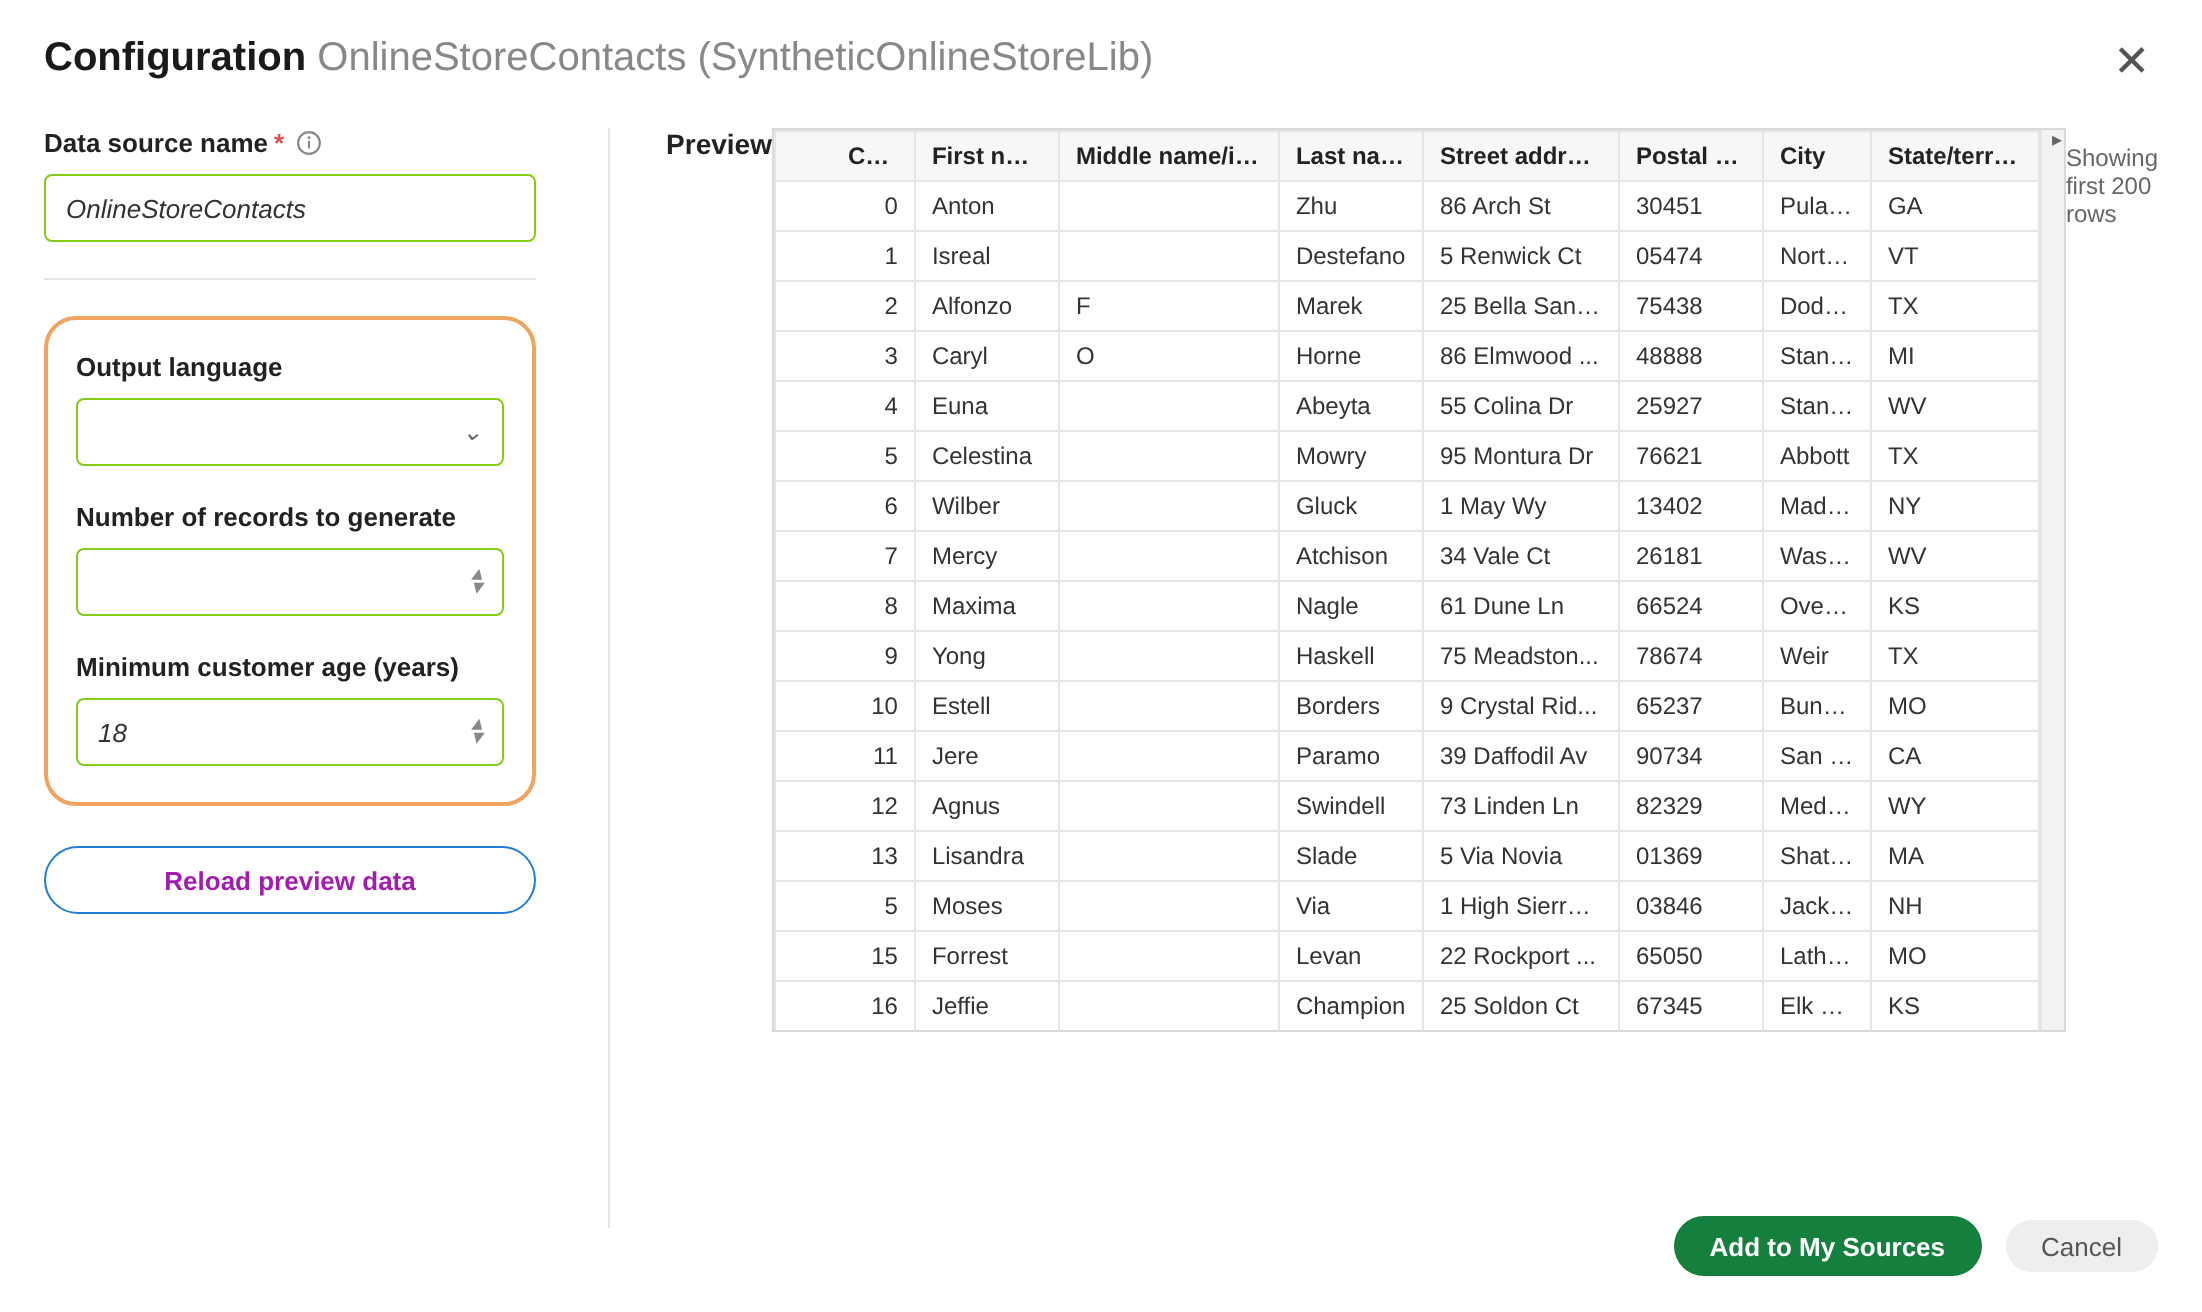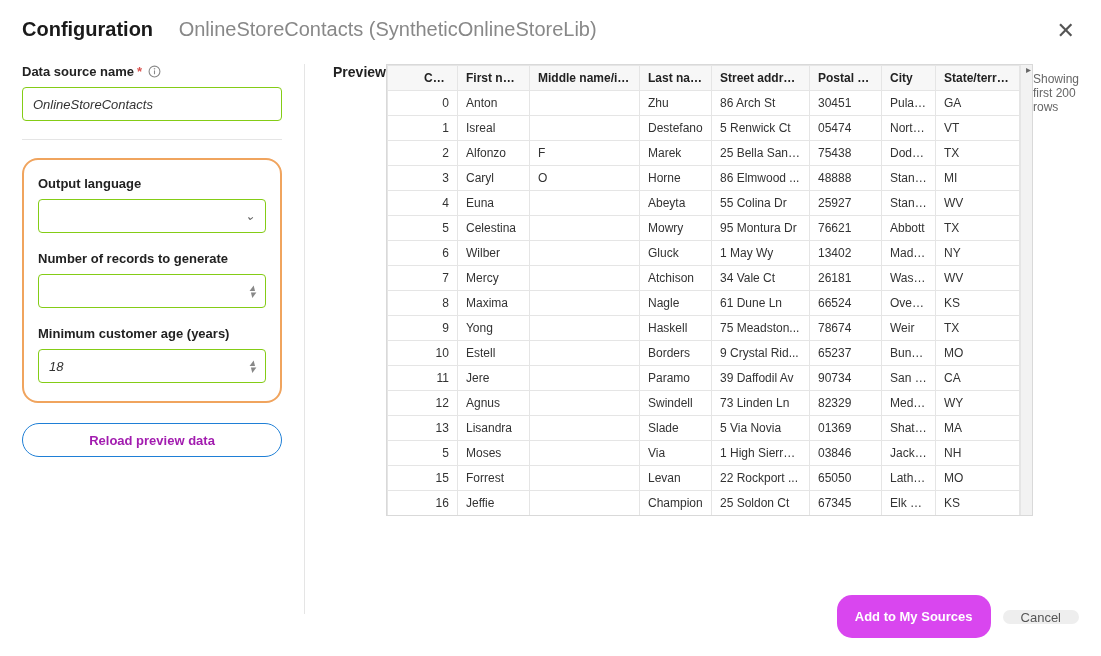--- a/index.html
+++ b/index.html
@@ -8,26 +8,26 @@
       font-size: 13px;
       color: #333;
       width: 1101px;
       height: 656px;
       background: #fff;
       padding: 18px 22px 18px 22px;
       position: relative;
     }
     .header { display: flex; justify-content: space-between; align-items: flex-start; }
     .title-wrap { font-size: 20px; font-weight: 600; color: #1a1a1a; }
-    .title-sub { font-weight: 400; color: #888; margin-left: 20px; }
+    .title-sub { font-weight: 400; color: #888; margin-left: 0; }
     .close { font-size: 22px; font-weight: 300; color: #555; cursor: pointer; line-height: 1; padding: 2px 4px; }
     .body { display: flex; margin-top: 20px; height: 550px; }
     .left-col {
       width: 372px;
-      padding-right: 22px;
+      padding-right: 36px;
       border-right: 1px solid #e5e5e5;
     }
     .label-row { font-size: 13px; font-weight: 600; color: #222; margin-bottom: 8px; display: flex; align-items: center; }
     .req { color: #d9534f; margin-left: 3px; }
     .info-ic { margin-left: 6px; font-size: 12px; display:inline-flex; }
     .text-input, .select-input, .num-input {
       width: 100%;
       height: 34px;
       border: 1px solid #84cc16;
       border-radius: 4px;
@@ -98,35 +98,35 @@
     .rows-note { font-size:12px; color:#666; margin-top:8px; }
     .footer {
       position: absolute;
       right: 22px;
       bottom: 18px;
       display:flex;
       gap:12px;
       align-items:center;
     }
     .btn-primary {
-      background:#d946ef;
+      background:#15803d;
       color:#fff;
       border:none;
-      height:43px;
+      height:30px;
       padding: 0 18px;
       border-radius:15px;
       font-size:13px;
       font-weight:600;
       cursor:pointer;
     }
     .btn-secondary {
       background:#eee;
       color:#555;
       border:none;
-      height:14px;
+      height:26px;
       padding: 0 18px;
       border-radius:15px;
       font-size:13px;
       font-weight:500;
       cursor:pointer;
     }
   </style>
 </head>
 <body>
 

